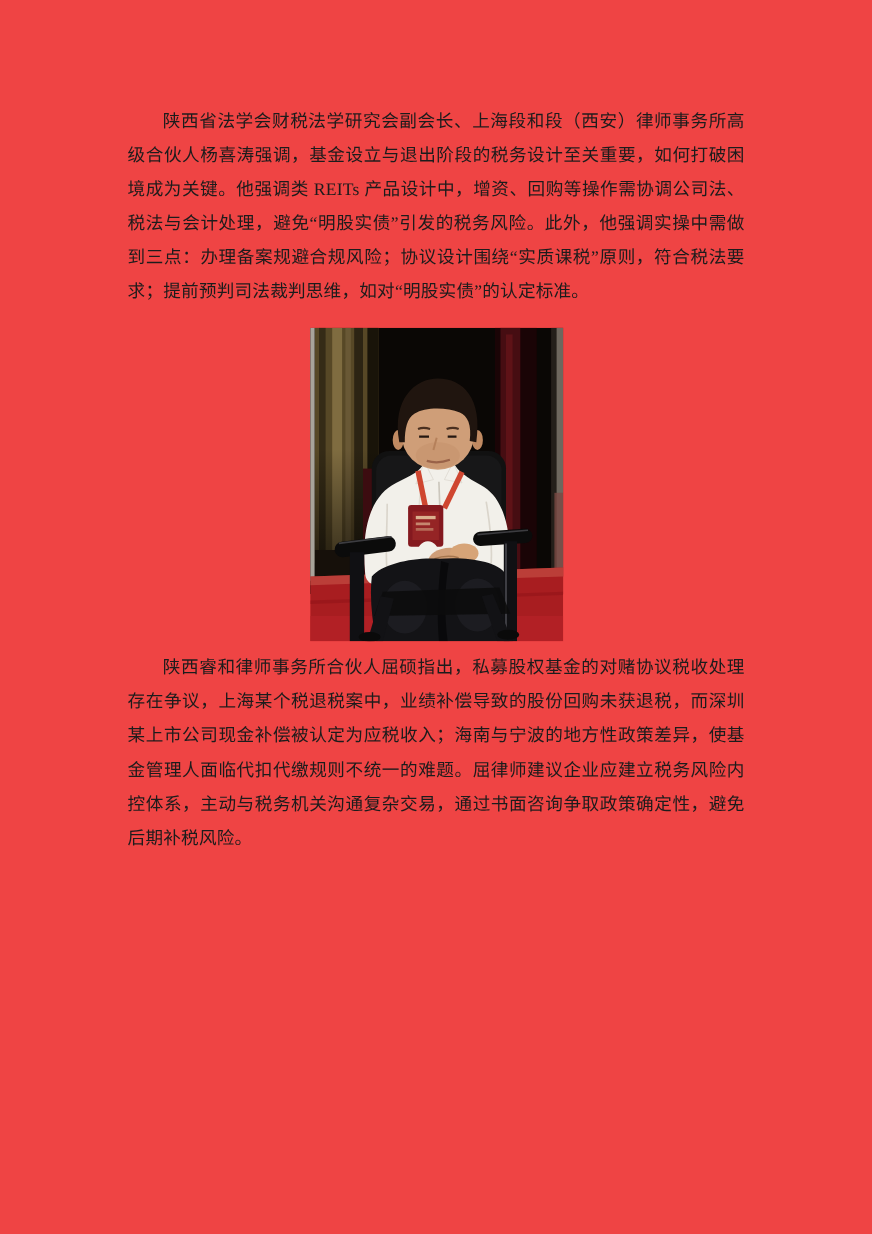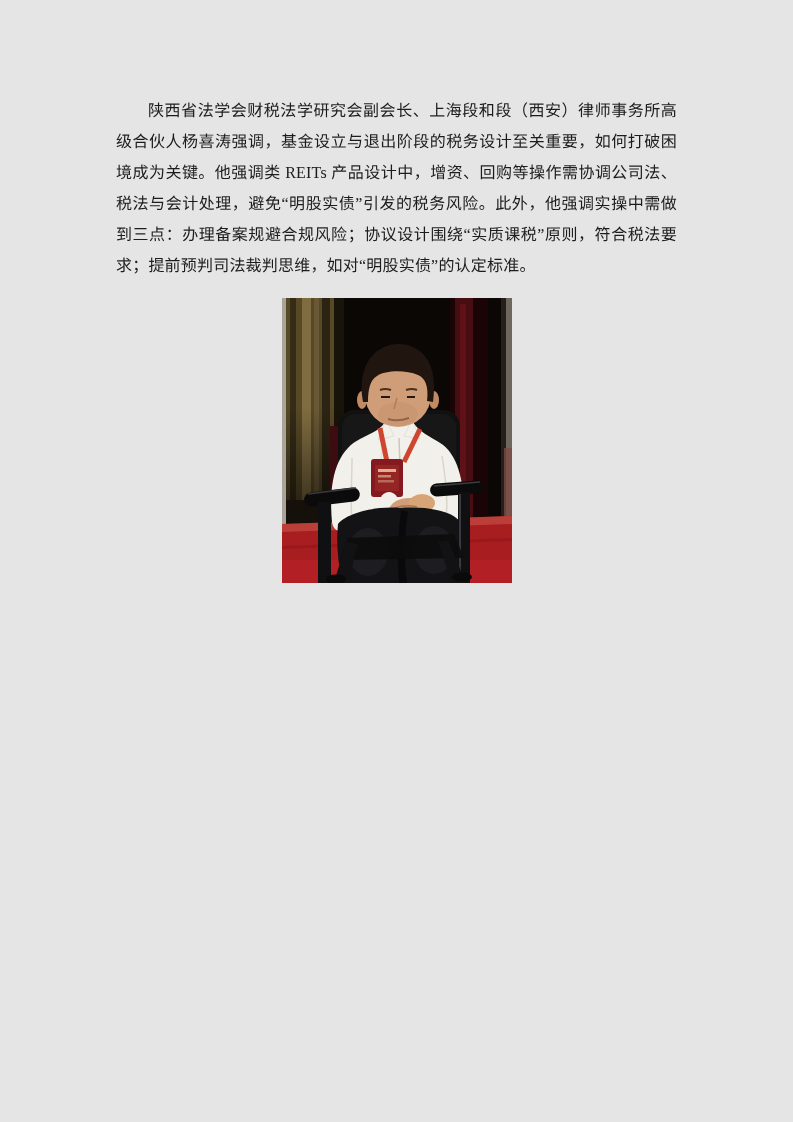--- a/index.html
+++ b/index.html
@@ -5,21 +5,21 @@
   html, body {
     margin: 0;
     padding: 0;
     background: #ffffff;
   }
   .page {
     position: relative;
     width: 793px;
     height: 1122px;
     margin: 0 auto;
-    background: #e5e5e5;
+    background: #ef4444;
     overflow: hidden;
     font-family: "Liberation Serif", "DejaVu Serif", serif;
     color: #1c1c1c;
   }
   .content {
     position: absolute;
     left: 116px;
     top: 95px;
     width: 561px;
   }
@@ -172,15 +172,16 @@
         <g>
           <path d="M66,240 L172,236 L182,260 L58,262 Z" fill="#0c0c0c" opacity="0.9"></path>
           <path d="M64,244 L52,285 L66,285 L76,246 Z" fill="#121215"></path>
           <path d="M166,242 L184,285 L170,285 L156,244 Z" fill="#121215"></path>
           <ellipse cx="54" cy="281" rx="10" ry="4.5" fill="#0a0a0a"></ellipse>
           <ellipse cx="180" cy="279" rx="10" ry="4.5" fill="#0a0a0a"></ellipse>
         </g>
       </svg>
     </figure>
 
+    <p class="body-text">陕西睿和律师事务所合伙人屈硕指出，私募股权基金的对赌协议税收处理存在争议，上海某个税退税案中，业绩补偿导致的股份回购未获退税，而深圳某上市公司现金补偿被认定为应税收入；海南与宁波的地方性政策差异，使基金管理人面临代扣代缴规则不统一的难题。屈律师建议企业应建立税务风险内控体系，主动与税务机关沟通复杂交易，通过书面咨询争取政策确定性，避免后期补税风险。</p>
 
   </div>
 </div>
 
 </body></html>

